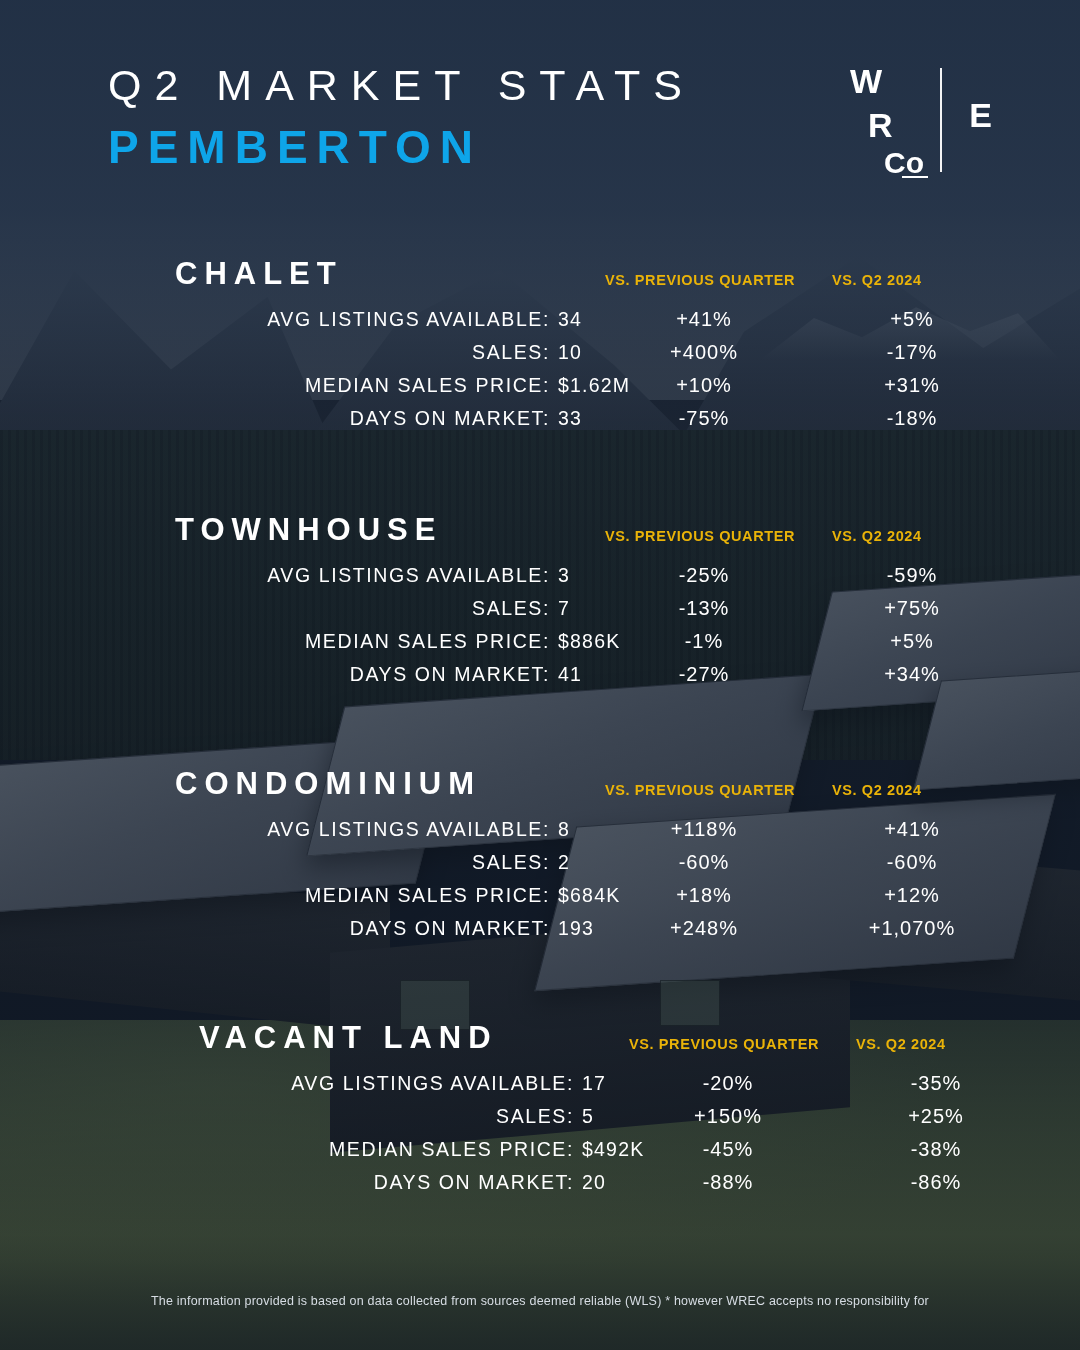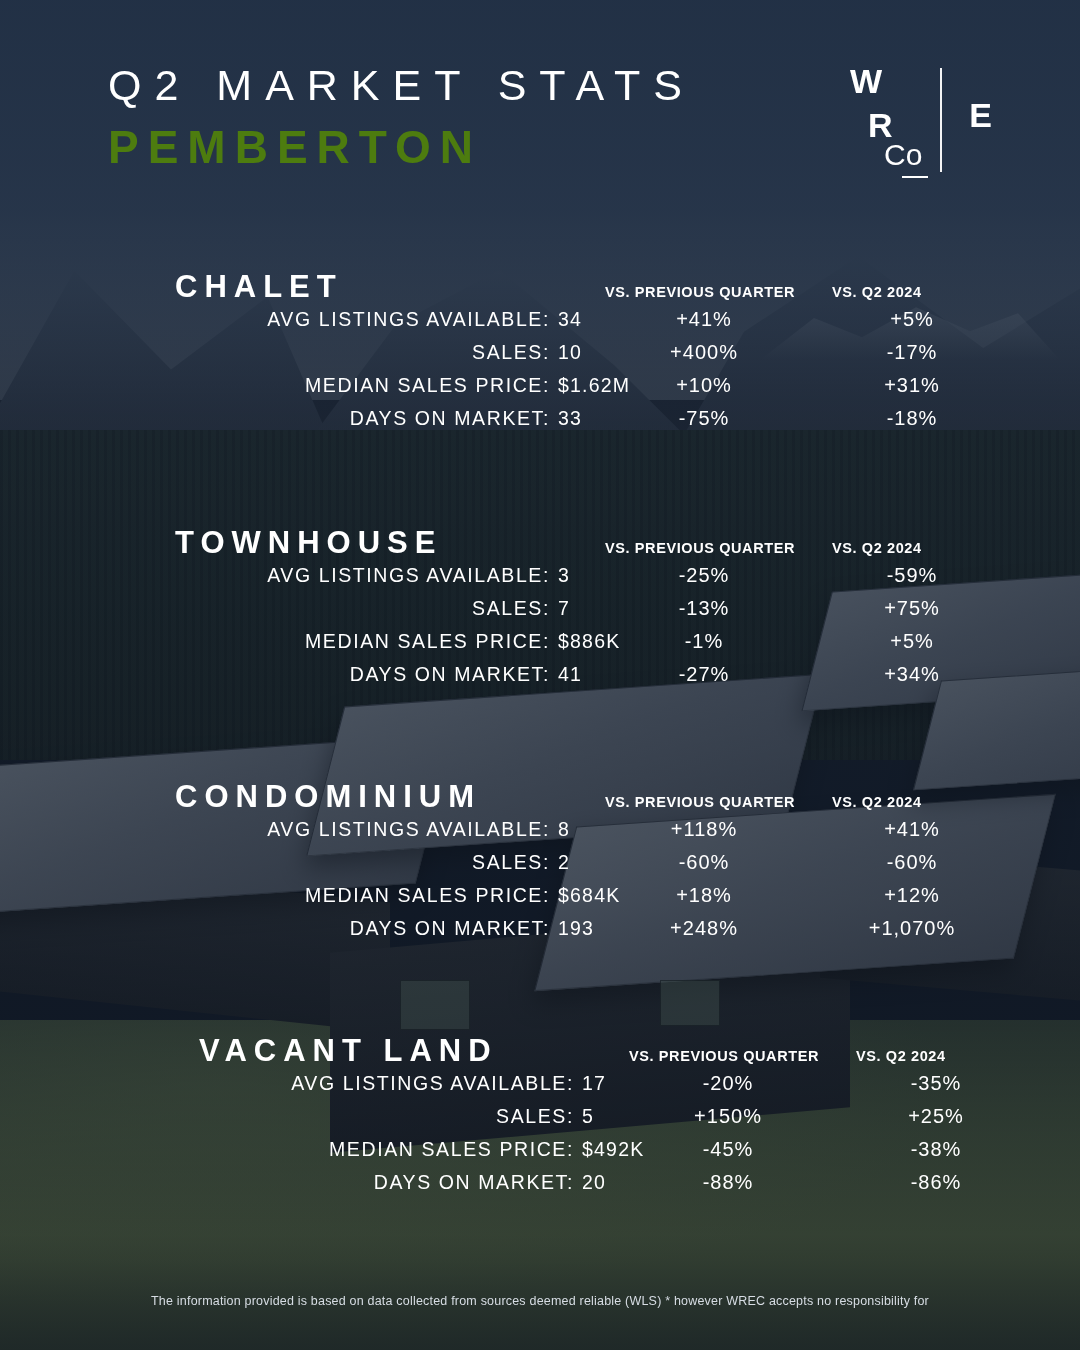--- a/index.html
+++ b/index.html
@@ -90,54 +90,53 @@
   
   .content { position:absolute; inset:0; color:#ffffff; }
 
   .header { position:absolute; left:108px; top:62px; }
   .title-line1 {
     font-size:43px; font-weight:normal; letter-spacing:13px; line-height:1.1;
     color:#ffffff;
   }
   .title-line2 {
     font-size:46px; font-weight:bold; letter-spacing:9px; line-height:1.15;
-    margin-top:12px; color:#4d7c0f;
+    margin-top:12px; color:#0ea5e9;
   }
 
   .logo {
     position:absolute; right:86px; top:58px;
     width:150px; height:125px;
     color:#fff;
   }
   .logo .lw { position:absolute; left:6px;  top:4px;   font-size:34px; font-weight:bold; letter-spacing:1px; }
   .logo .le { position:absolute; right:2px; top:38px;  font-size:34px; font-weight:bold; }
   .logo .lr { position:absolute; left:24px; top:48px;  font-size:34px; font-weight:bold; }
-  .logo .lc { position:absolute; left:40px; top:80px;  font-size:30px; font-weight:normal; }
+  .logo .lc { position:absolute; left:40px; top:88px;  font-size:30px; font-weight:bold; }
   .logo .lline { position:absolute; left:58px; top:118px; width:26px; height:2px; background:#fff; }
   .logo .vbar { position:absolute; left:96px; top:10px; width:2px; height:104px; background:#fff; opacity:0.95; }
 
   .section { position:absolute; left:0; width:1080px; }
   .s1 { top:262px; }
   .s2 { top:518px;text-decoration:underline; }
   .s3 { top:772px; }
   .s4 { top:1026px;padding-left:24px; }
 
   .sec-head {
     position:relative; height:40px;
   }
   .sec-title {
     position:absolute; left:175px; top:-6px;
     font-size:31px; font-weight:bold; letter-spacing:7px;
     color:#ffffff;
-    margin-top:13px;
   }
   .col-head {
-    position:absolute; top:22px;
+    position:absolute; top:10px;
     font-size:14.5px; letter-spacing:0.6px; font-weight:bold;
-    color:#ffffff;
+    color:#eab308;
   }
   .col-head.prev { left:605px; }
   .col-head.year { left:832px; }
 
   .rows { position:relative; margin-top:6px; }
   .row { position:relative; height:33px; }
   .lbl {
     position:absolute; left:150px; width:400px; text-align:right;
     font-size:19.5px; letter-spacing:1.6px; font-weight:500; color:#ffffff;
     white-space:nowrap;

